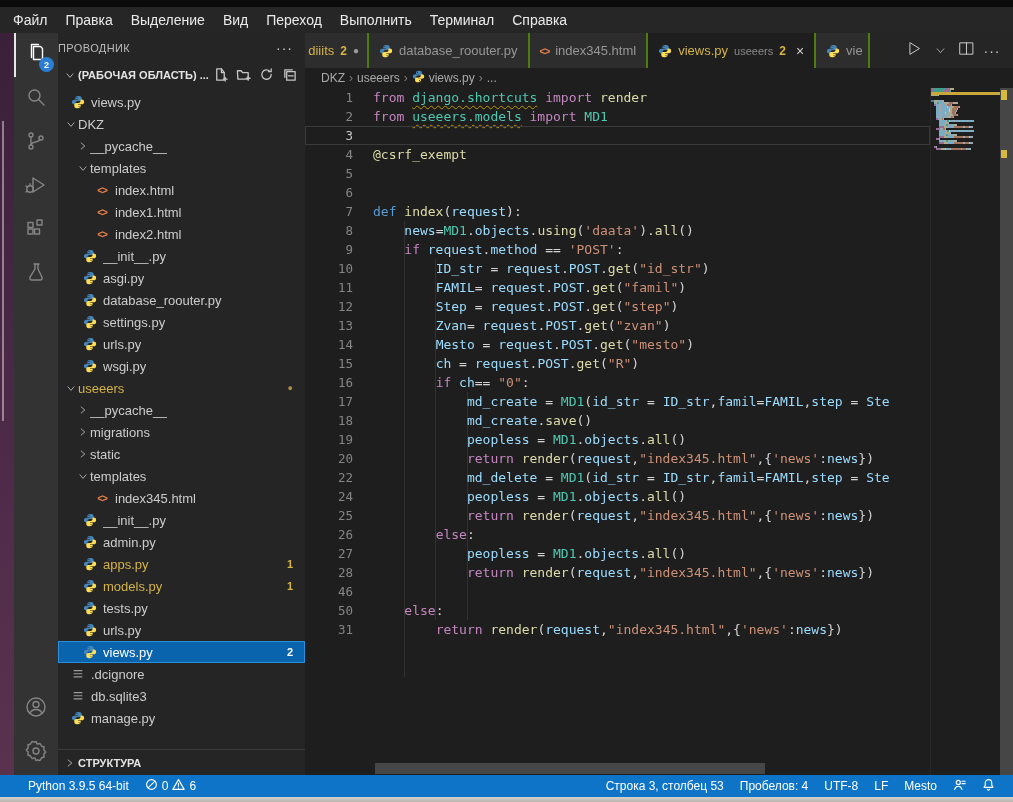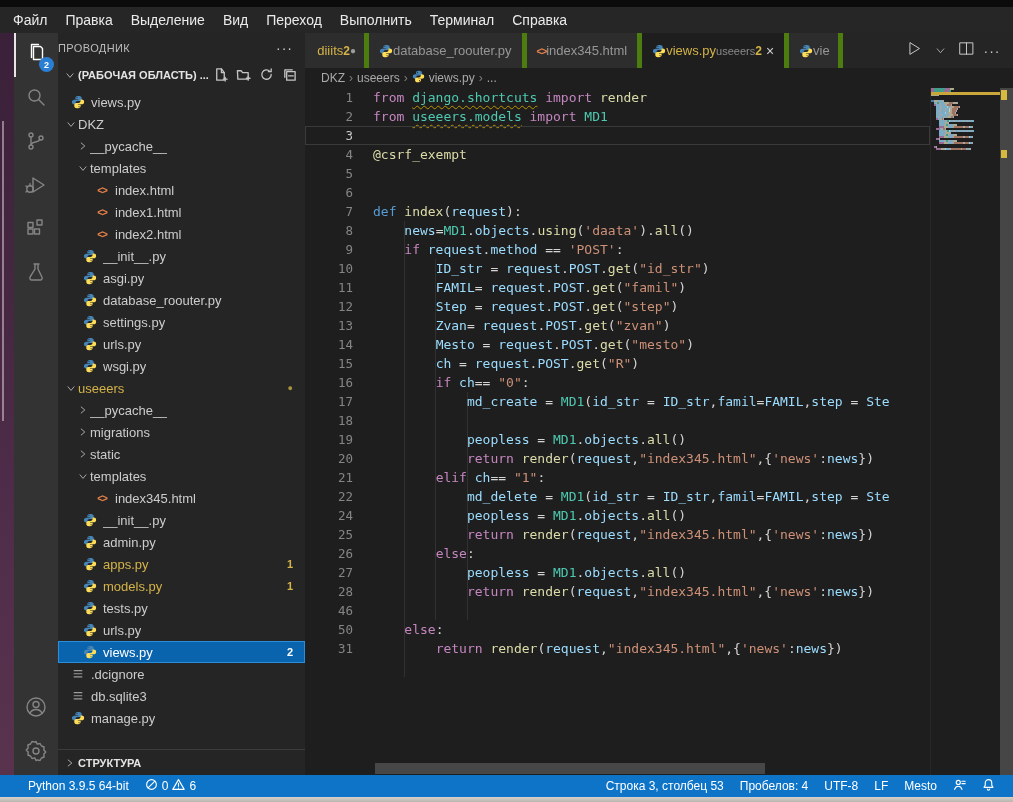--- a/index.html
+++ b/index.html
@@ -47,21 +47,21 @@
   .tree-dot { margin-left:auto; margin-right:12px; color:#a8913c; font-size:9px; }
   .tree-row.selected { background:#0a64ad; outline:1px solid #2a8fd8; outline-offset:-1px; }
   .tree-row.selected .tree-label { color:#ffffff; }
   .tree-row.selected .tree-badge { color:#ffffff; }
   .outline-header { position:absolute; bottom:0; left:0; right:0; height:26px; border-top:1px solid #3c3c3c; display:flex; align-items:center; color:#e4e4e4; font-size:11px; font-weight:bold; padding-left:4px; background:#252526; }
   .outline-header .chev { width:16px; color:#c5c5c5; display:flex; justify-content:center; }
 
   
   .editor-col { flex:1; display:flex; flex-direction:column; min-width:0; background:#1e1e1e; }
   .tabbar { height:35px; background:#252526; display:flex; align-items:stretch; }
-  .tab { display:flex; align-items:center; padding:0 10px; background:#2d2d2d; border-right:5px solid #4d7c0f; font-size:13px; color:#969696; white-space:nowrap; overflow:hidden; cursor:pointer; }
+  .tab { display:flex; align-items:center; gap:6px; padding:0 10px; background:#2d2d2d; border-right:2px solid #4d7c0f; font-size:13px; color:#969696; white-space:nowrap; overflow:hidden; cursor:pointer; }
   .tab .ficon svg { width:14px; height:14px; display:block; }
   .tab.active { background:#1e1e1e; color:#d4d4d4; }
   .tab .tab-label.gold { color:#d4b347; }
   .tab .tab-desc { font-size:11px; color:#8a8a8a; }
   .tab .tab-badge { color:#d4b347; font-weight:bold; font-size:12px; }
   .tab .tab-dot { color:#9b9b9b; font-size:10px; }
   .tab .tab-close { color:#d0d0d0; font-size:14px; margin-left:4px; }
   .tab.partial-first { width:64px; flex:none; justify-content:flex-end; padding-right:8px; border-left:none; }
   .tab.partial-last { width:54px; flex:none; padding-right:0; }
   .editor-actions { display:flex; align-items:center; gap:4px; padding:0 10px 0 6px; margin-left:auto; color:#c9c9c9; }
@@ -602,24 +602,23 @@
             <div class="code-line"><span class="ln">8</span><span class="ltxt"><span class="tk-w">    </span><span class="tk-v">news</span><span class="tk-w">=</span><span class="tk-m">MD1</span><span class="tk-w">.</span><span class="tk-v">objects</span><span class="tk-w">.</span><span class="tk-fn">using</span><span class="tk-w">(</span><span class="tk-s">'daata'</span><span class="tk-w">).</span><span class="tk-fn">all</span><span class="tk-w">()</span></span></div>
             <div class="code-line"><span class="ln">9</span><span class="ltxt"><span class="tk-w">    </span><span class="tk-k">if </span><span class="tk-v">request</span><span class="tk-w">.</span><span class="tk-v">method</span><span class="tk-w"> == </span><span class="tk-s">'POST'</span><span class="tk-w">:</span></span></div>
             <div class="code-line"><span class="ln">10</span><span class="ltxt"><span class="tk-w">        </span><span class="tk-v">ID_str</span><span class="tk-w"> = </span><span class="tk-v">request</span><span class="tk-w">.</span><span class="tk-v">POST</span><span class="tk-w">.</span><span class="tk-fn">get</span><span class="tk-w">(</span><span class="tk-s">"id_str"</span><span class="tk-w">)</span></span></div>
             <div class="code-line"><span class="ln">11</span><span class="ltxt"><span class="tk-w">        </span><span class="tk-v">FAMIL</span><span class="tk-w">= </span><span class="tk-v">request</span><span class="tk-w">.</span><span class="tk-v">POST</span><span class="tk-w">.</span><span class="tk-fn">get</span><span class="tk-w">(</span><span class="tk-s">"famil"</span><span class="tk-w">)</span></span></div>
             <div class="code-line"><span class="ln">12</span><span class="ltxt"><span class="tk-w">        </span><span class="tk-v">Step</span><span class="tk-w"> = </span><span class="tk-v">request</span><span class="tk-w">.</span><span class="tk-v">POST</span><span class="tk-w">.</span><span class="tk-fn">get</span><span class="tk-w">(</span><span class="tk-s">"step"</span><span class="tk-w">)</span></span></div>
             <div class="code-line"><span class="ln">13</span><span class="ltxt"><span class="tk-w">        </span><span class="tk-v">Zvan</span><span class="tk-w">= </span><span class="tk-v">request</span><span class="tk-w">.</span><span class="tk-v">POST</span><span class="tk-w">.</span><span class="tk-fn">get</span><span class="tk-w">(</span><span class="tk-s">"zvan"</span><span class="tk-w">)</span></span></div>
             <div class="code-line"><span class="ln">14</span><span class="ltxt"><span class="tk-w">        </span><span class="tk-v">Mesto</span><span class="tk-w"> = </span><span class="tk-v">request</span><span class="tk-w">.</span><span class="tk-v">POST</span><span class="tk-w">.</span><span class="tk-fn">get</span><span class="tk-w">(</span><span class="tk-s">"mesto"</span><span class="tk-w">)</span></span></div>
             <div class="code-line"><span class="ln">15</span><span class="ltxt"><span class="tk-w">        </span><span class="tk-v">ch</span><span class="tk-w"> = </span><span class="tk-v">request</span><span class="tk-w">.</span><span class="tk-v">POST</span><span class="tk-w">.</span><span class="tk-fn">get</span><span class="tk-w">(</span><span class="tk-s">"R"</span><span class="tk-w">)</span></span></div>
             <div class="code-line"><span class="ln">16</span><span class="ltxt"><span class="tk-w">        </span><span class="tk-k">if </span><span class="tk-v">ch</span><span class="tk-w">== </span><span class="tk-s">"0"</span><span class="tk-w">:</span></span></div>
             <div class="code-line"><span class="ln">17</span><span class="ltxt"><span class="tk-w">            </span><span class="tk-v">md_create</span><span class="tk-w"> = </span><span class="tk-m">MD1</span><span class="tk-w">(</span><span class="tk-v">id_str</span><span class="tk-w"> = </span><span class="tk-v">ID_str</span><span class="tk-w">,</span><span class="tk-v">famil</span><span class="tk-w">=</span><span class="tk-v">FAMIL</span><span class="tk-w">,</span><span class="tk-v">step</span><span class="tk-w"> = </span><span class="tk-v">Ste</span></span></div>
-            <div class="code-line"><span class="ln">18</span></div>
+            <div class="code-line"><span class="ln">18</span><span class="ltxt"><span class="tk-w">            </span><span class="tk-v">md_create</span><span class="tk-w">.</span><span class="tk-fn">save</span><span class="tk-w">()</span></span></div>
             <div class="code-line"><span class="ln">19</span><span class="ltxt"><span class="tk-w">            </span><span class="tk-v">peopless</span><span class="tk-w"> = </span><span class="tk-m">MD1</span><span class="tk-w">.</span><span class="tk-v">objects</span><span class="tk-w">.</span><span class="tk-fn">all</span><span class="tk-w">()</span></span></div>
             <div class="code-line"><span class="ln">20</span><span class="ltxt"><span class="tk-w">            </span><span class="tk-k">return </span><span class="tk-fn">render</span><span class="tk-w">(</span><span class="tk-v">request</span><span class="tk-w">,</span><span class="tk-s">"index345.html"</span><span class="tk-w">,{</span><span class="tk-s">'news'</span><span class="tk-w">:</span><span class="tk-v">news</span><span class="tk-w">})</span></span></div>
-            <div class="code-line"><span class="ln">21</span><span class="ltxt"><span class="tk-w">        </span><span class="tk-k">elif </span><span class="tk-v">ch</span><span class="tk-w">== </span><span class="tk-s">"1"</span><span class="tk-w">:</span></span></div>
             <div class="code-line"><span class="ln">22</span><span class="ltxt"><span class="tk-w">            </span><span class="tk-v">md_delete</span><span class="tk-w"> = </span><span class="tk-m">MD1</span><span class="tk-w">(</span><span class="tk-v">id_str</span><span class="tk-w"> = </span><span class="tk-v">ID_str</span><span class="tk-w">,</span><span class="tk-v">famil</span><span class="tk-w">=</span><span class="tk-v">FAMIL</span><span class="tk-w">,</span><span class="tk-v">step</span><span class="tk-w"> = </span><span class="tk-v">Ste</span></span></div>
             <div class="code-line"><span class="ln">24</span><span class="ltxt"><span class="tk-w">            </span><span class="tk-v">peopless</span><span class="tk-w"> = </span><span class="tk-m">MD1</span><span class="tk-w">.</span><span class="tk-v">objects</span><span class="tk-w">.</span><span class="tk-fn">all</span><span class="tk-w">()</span></span></div>
             <div class="code-line"><span class="ln">25</span><span class="ltxt"><span class="tk-w">            </span><span class="tk-k">return </span><span class="tk-fn">render</span><span class="tk-w">(</span><span class="tk-v">request</span><span class="tk-w">,</span><span class="tk-s">"index345.html"</span><span class="tk-w">,{</span><span class="tk-s">'news'</span><span class="tk-w">:</span><span class="tk-v">news</span><span class="tk-w">})</span></span></div>
             <div class="code-line"><span class="ln">26</span><span class="ltxt"><span class="tk-w">        </span><span class="tk-k">else</span><span class="tk-w">:</span></span></div>
             <div class="code-line"><span class="ln">27</span><span class="ltxt"><span class="tk-w">            </span><span class="tk-v">peopless</span><span class="tk-w"> = </span><span class="tk-m">MD1</span><span class="tk-w">.</span><span class="tk-v">objects</span><span class="tk-w">.</span><span class="tk-fn">all</span><span class="tk-w">()</span></span></div>
             <div class="code-line"><span class="ln">28</span><span class="ltxt"><span class="tk-w">            </span><span class="tk-k">return </span><span class="tk-fn">render</span><span class="tk-w">(</span><span class="tk-v">request</span><span class="tk-w">,</span><span class="tk-s">"index345.html"</span><span class="tk-w">,{</span><span class="tk-s">'news'</span><span class="tk-w">:</span><span class="tk-v">news</span><span class="tk-w">})</span></span></div>
             <div class="code-line"><span class="ln">46</span><span class="ltxt"></span></div>
             <div class="code-line"><span class="ln">50</span><span class="ltxt"><span class="tk-w">    </span><span class="tk-k">else</span><span class="tk-w">:</span></span></div>
             <div class="code-line"><span class="ln">31</span><span class="ltxt"><span class="tk-w">        </span><span class="tk-k">return </span><span class="tk-fn">render</span><span class="tk-w">(</span><span class="tk-v">request</span><span class="tk-w">,</span><span class="tk-s">"index345.html"</span><span class="tk-w">,{</span><span class="tk-s">'news'</span><span class="tk-w">:</span><span class="tk-v">news</span><span class="tk-w">})</span></span></div>
           </div>

